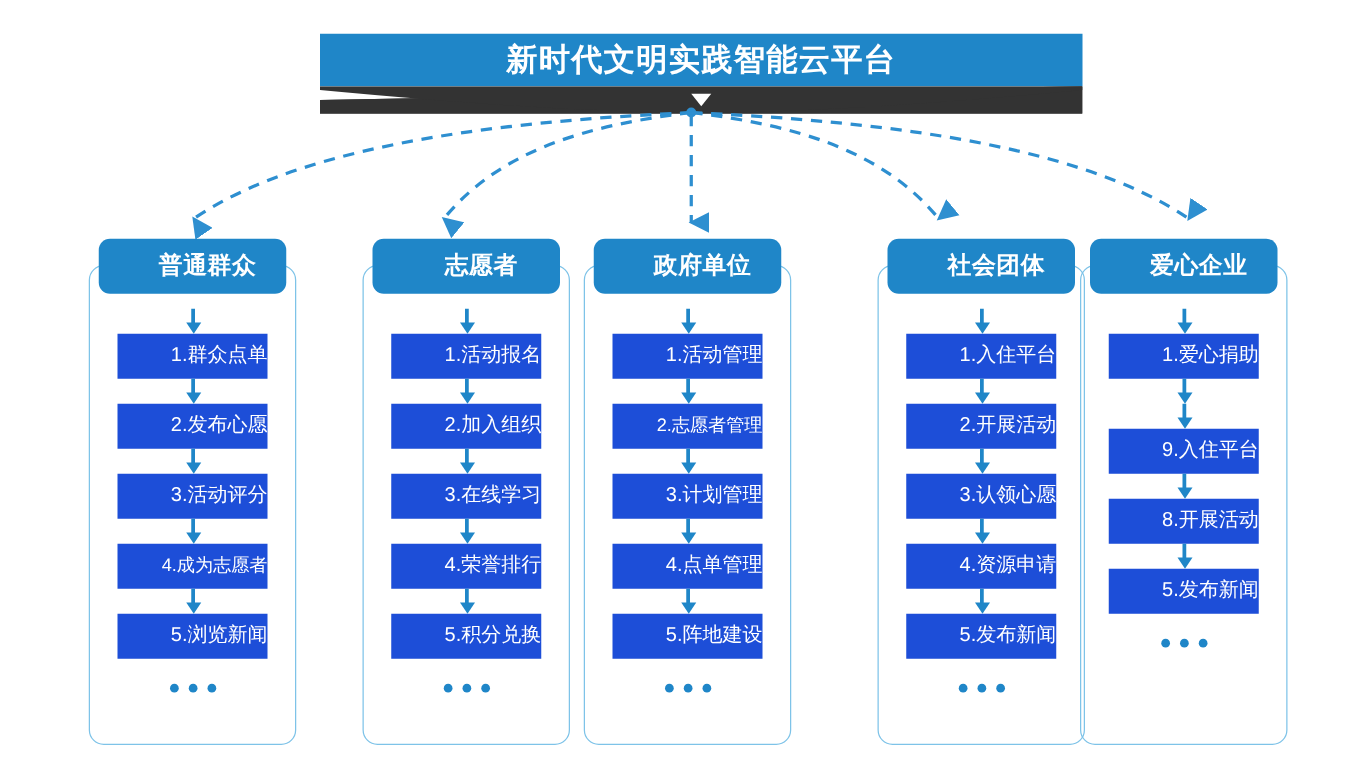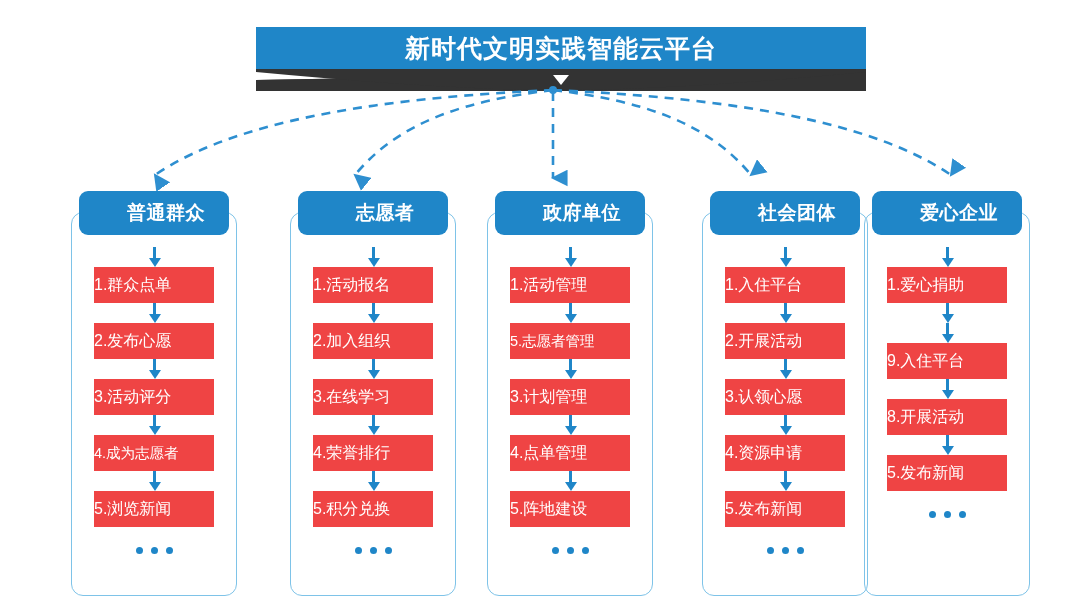--- a/index.html
+++ b/index.html
@@ -126,25 +126,25 @@
     top: 11px;
     width: 0;
     height: 0;
     border-left: 6px solid transparent;
     border-right: 6px solid transparent;
     border-top: 9px solid #1f86c8;
   }
   .item-box {
     width: 120px;
     height: 36px;
-    background: #ef4444;
+    background: #1d4ed8;
     color: #ffffff;
     font-size: 16px;
     line-height: 36px;
-    text-align: left;
+    text-align: right;
     white-space: nowrap;
     flex: none;
   }
   .item-box.narrow-text {
     font-size: 14.5px;
   }
   .ellipsis {
     margin-top: 20px;
     display: flex;
     gap: 8px;
@@ -236,27 +236,27 @@
       <div class="arrow-down"></div>
       <div class="item-box">5.积分兑换</div>
       <div class="ellipsis">
         <i></i>
           <i></i>
           <i></i>
       </div>
     </div>
   </div>
 
-  <div class="column" style="left:487px;">
+  <div class="column" style="left:467px;">
     <div class="col-head">政府单位</div>
     <div class="col-body">
       <div class="arrow-down"></div>
       <div class="item-box">1.活动管理</div>
       <div class="arrow-down"></div>
-      <div class="item-box narrow-text">5.志愿者管理</div>
+      <div class="item-box narrow-text">2.志愿者管理</div>
       <div class="arrow-down"></div>
       <div class="item-box">3.计划管理</div>
       <div class="arrow-down"></div>
       <div class="item-box">4.点单管理</div>
       <div class="arrow-down"></div>
       <div class="item-box">5.阵地建设</div>
       <div class="ellipsis">
         <i></i>
           <i></i>
           <i></i>

